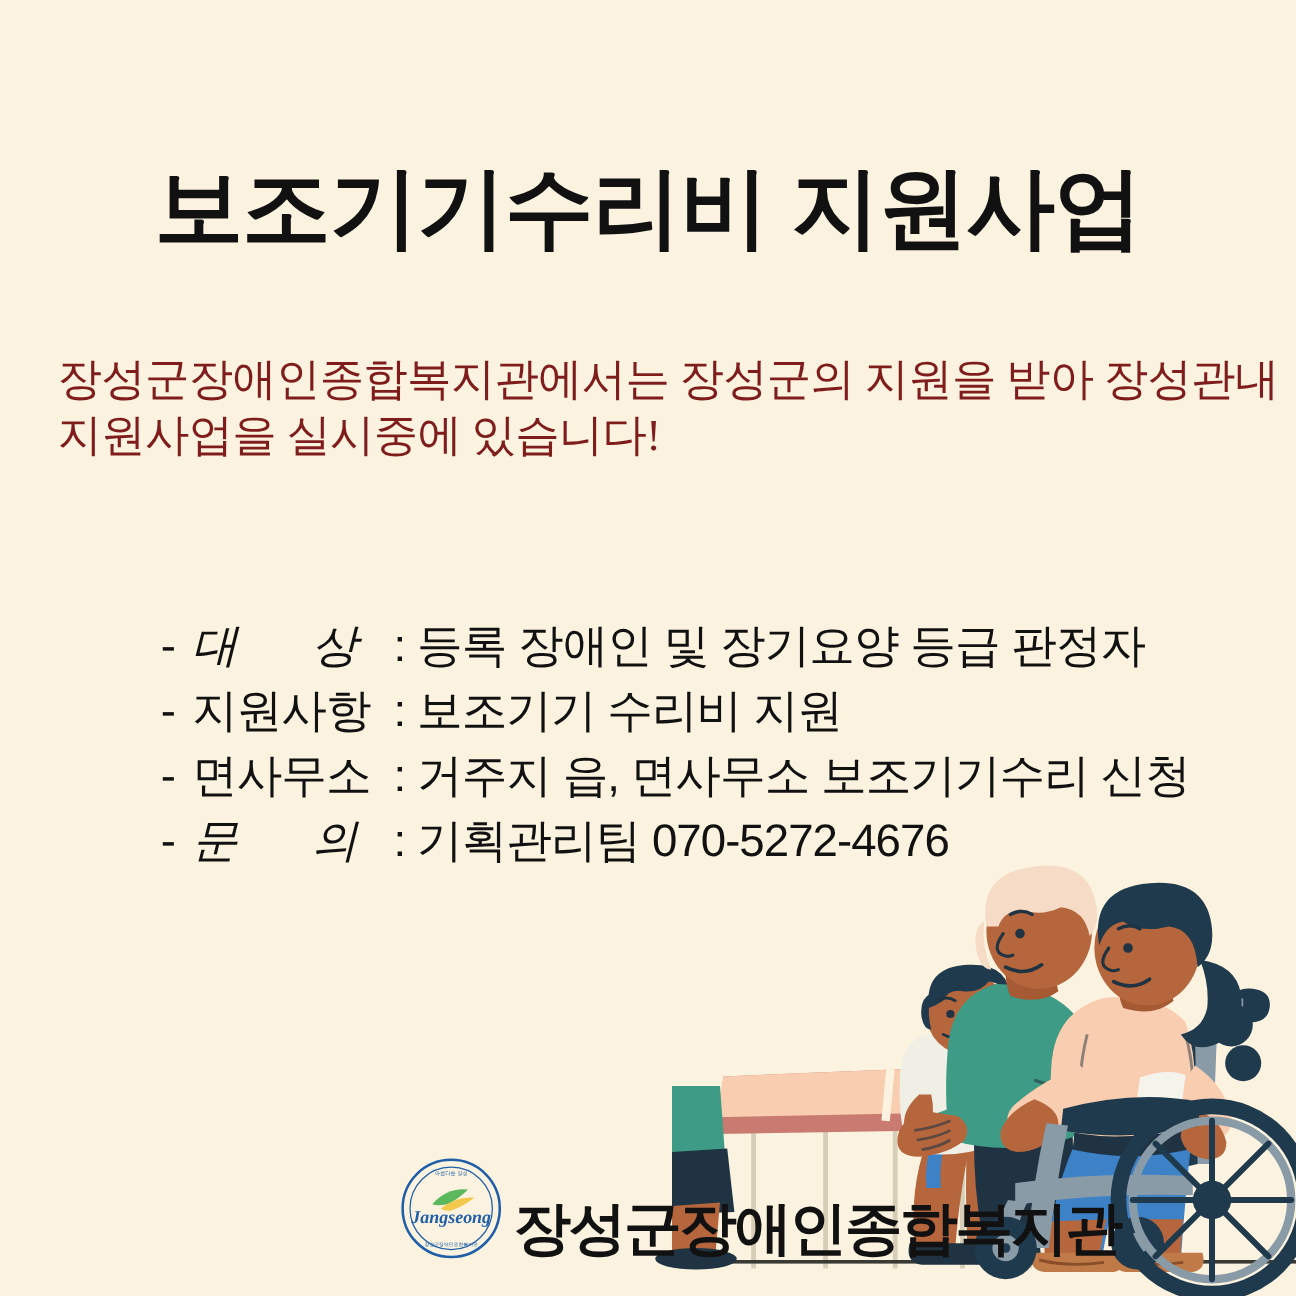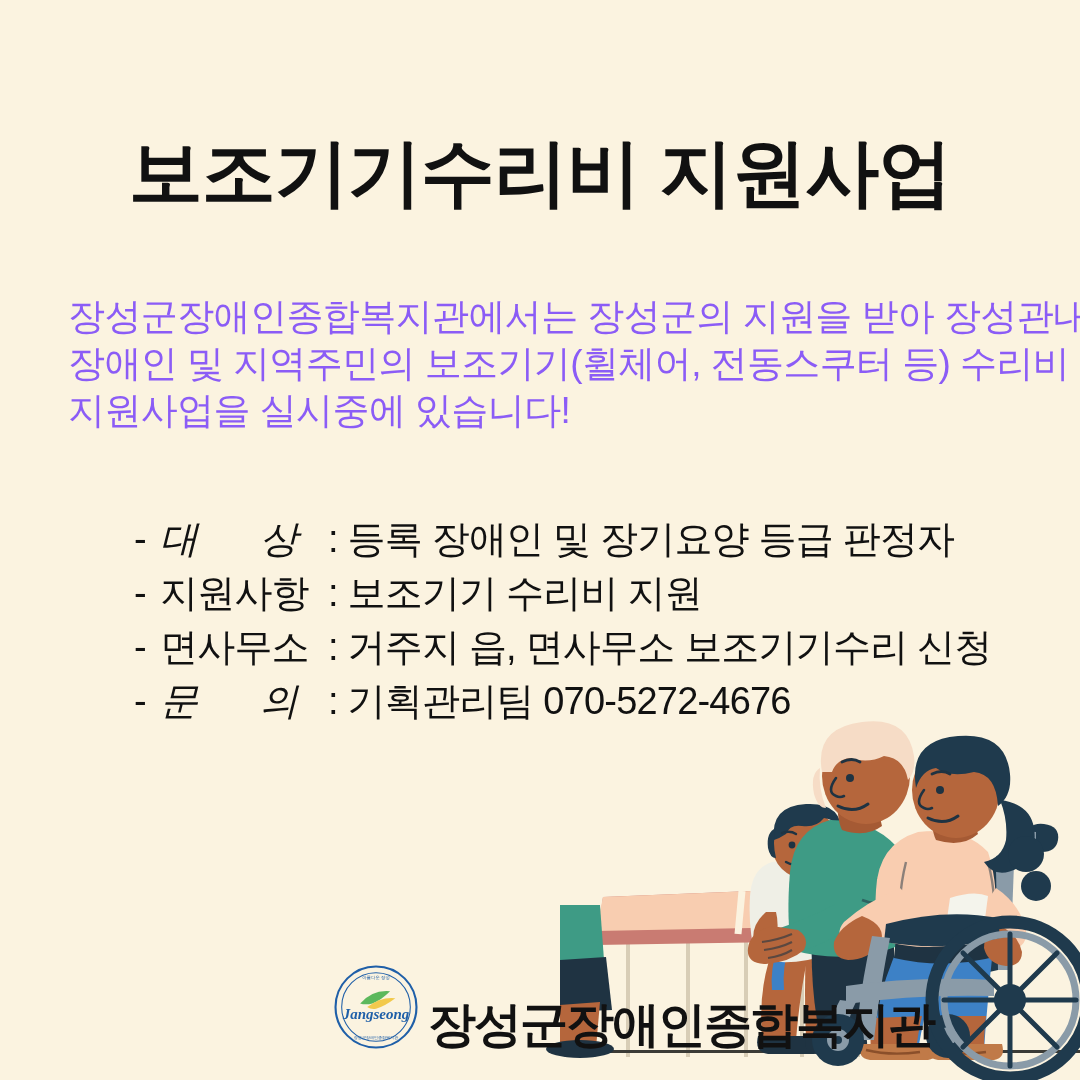--- a/index.html
+++ b/index.html
@@ -34,27 +34,28 @@
     font-weight: bold;
     letter-spacing: -1px;
     color: #111111;
     line-height: 1.05;
     white-space: nowrap;
   }
 
   
   #intro {
     position: absolute;
-    left: 68px;
+    left: 48px;
     top: 293px;
     width: 990px;
-    color: #8b5cf6;
+    color: #7f1d1d;
     font-size: 37px;
     line-height: 47px;
     letter-spacing: -0.6px;
+    font-family: Liberation Serif, serif;
   }
   #intro .line { white-space: nowrap; display: block; }
 
   
   #details {
     position: absolute;
     left: 134px;
     top: 512px;
     width: 900px;
     color: #111111;
@@ -287,21 +288,20 @@
         </g>
         <circle cx="1010" cy="1000" r="16" fill="#1F3A4D"></circle>
       </g>
     </g>
   </svg>
 
   <div id="title">보조기기수리비 지원사업</div>
 
   <div id="intro">
     <span class="line">장성군장애인종합복지관에서는 장성군의 지원을 받아 장성관내</span>
-    <span class="line">장애인 및 지역주민의 보조기기(휠체어, 전동스쿠터 등) 수리비</span>
     <span class="line">지원사업을 실시중에 있습니다!</span>
   </div>
 
   <div id="details">
 
     <span class="row">
       <span class="dash">-</span><span class="lbl-spread"><span class="a">대</span><span>상</span></span><span>:</span>
       <span>등록 장애인 및 장기요양 등급 판정자</span>
     </span>
 

